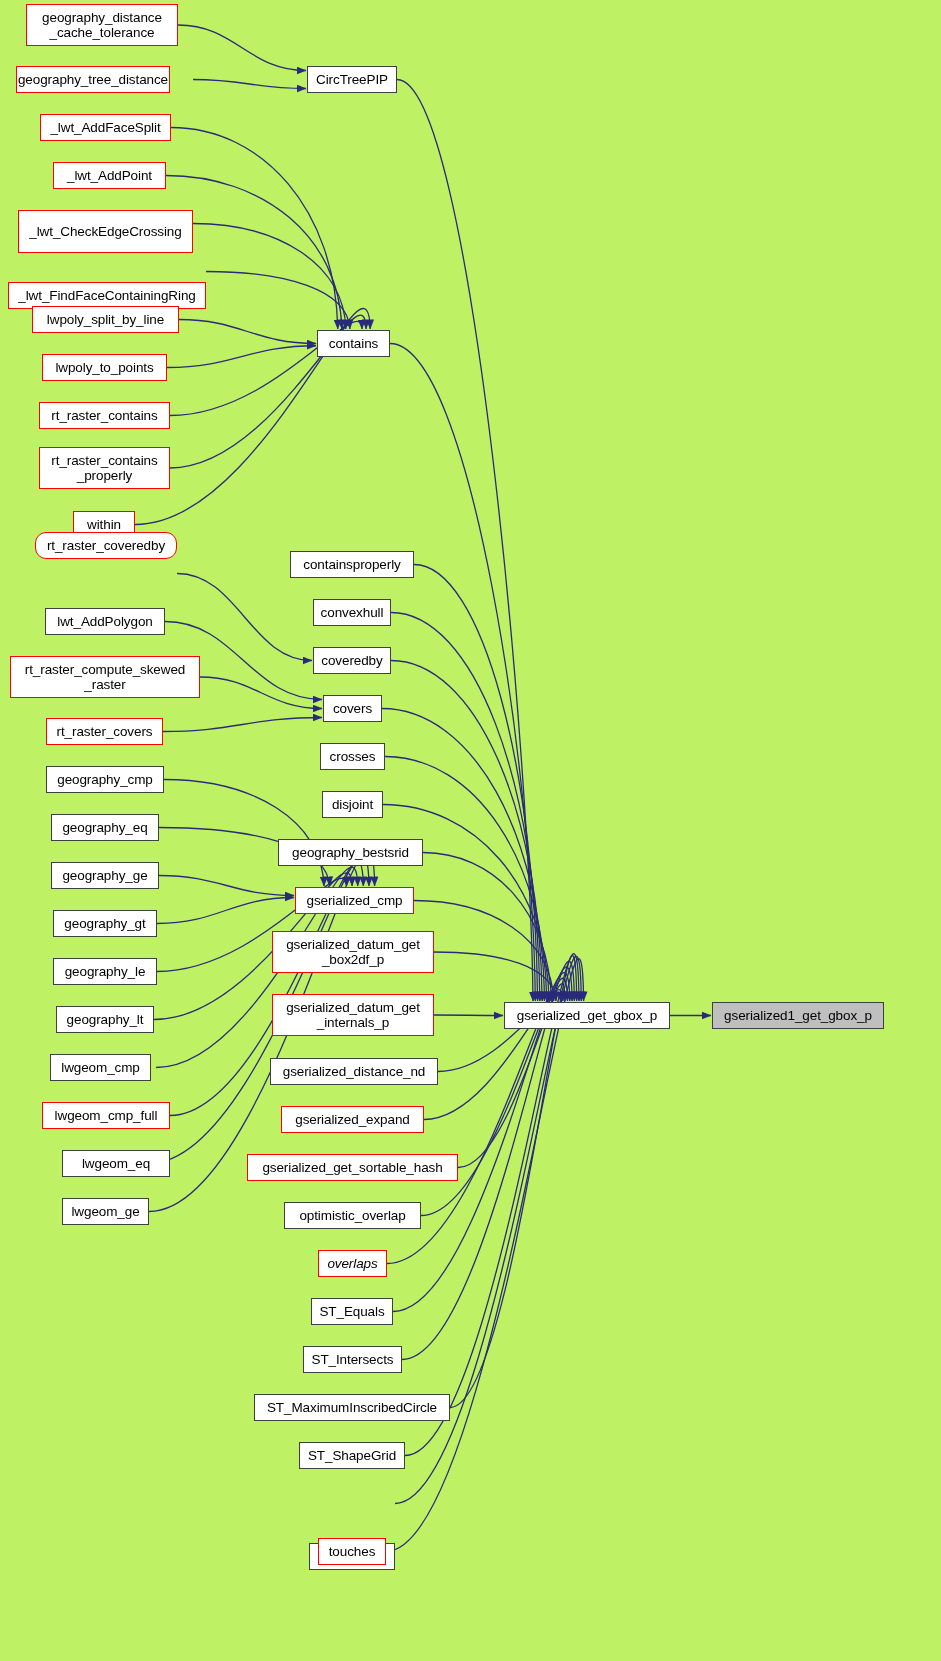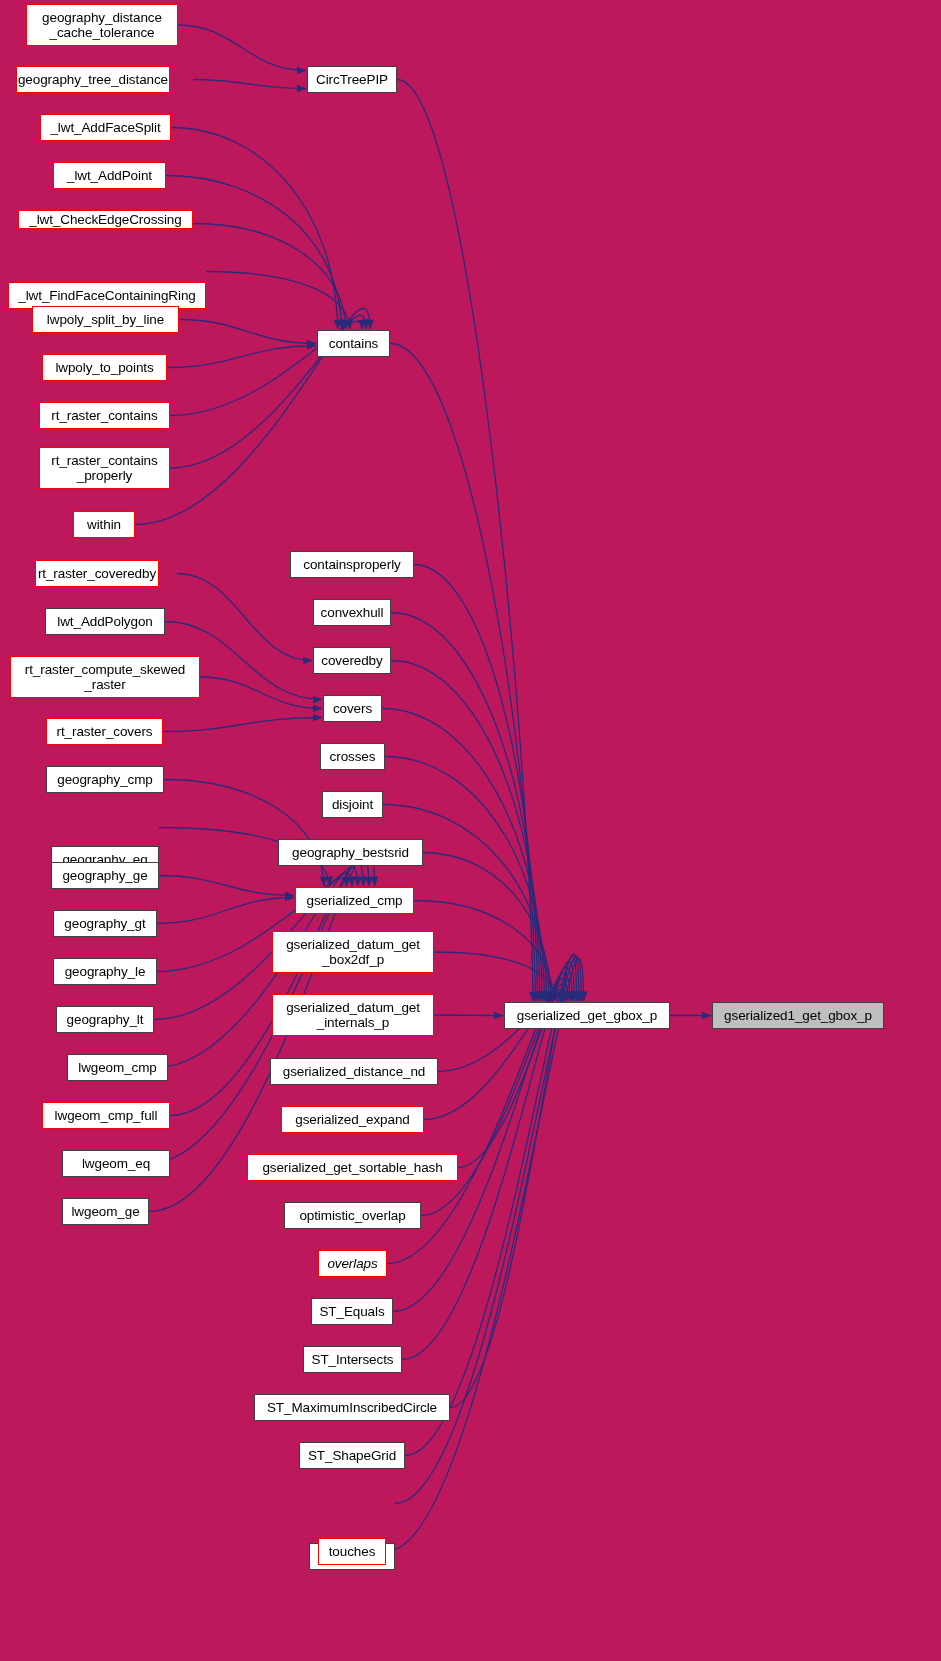--- a/index.html
+++ b/index.html
@@ -1,17 +1,17 @@
 <!DOCTYPE html>
 <html><head>
 <meta charset="utf-8">
 <style>
   html,body{margin:0;padding:0;background:#ffffff;}
   body{font-family:"Liberation Sans","DejaVu Sans",sans-serif;}
-  #graph{position:relative;width:941px;height:1661px;background:#be185d;overflow:hidden;}
+  #graph{position:relative;width:941px;height:1661px;background:#bef264;overflow:hidden;}
   #edges{position:absolute;left:0;top:0;width:941px;height:1661px;pointer-events:none;}
   .node{position:absolute;box-sizing:border-box;display:flex;align-items:center;
         justify-content:center;text-align:center;background:#ffffff;
         border:1px solid #000000;font-size:13.5px;line-height:15px;color:#000000;
         white-space:pre;letter-spacing:-0.1px;}
   .node.red{border-color:#ff0000;}
   .node.black{border-color:#404040;}
   .node.target{background:#bfbfbf;border-color:#404040;}
 </style>
 </head>
@@ -76,41 +76,41 @@
         <path d="M670,1015.5 C688.45,1015.5 692.55,1015.5 711,1015.5" marker-end="url(#ah)"></path>
       </g>
   </svg>
   <div id="nodes">
       <div class="node red" style="left: 26px; top: 4px; width: 152px; height: 42px;">geography_distance
 _cache_tolerance</div>
       <div class="node red" style="left: 16px; top: 66px; width: 154px; height: 27px;">geography_tree_distance</div>
       <div class="node black" style="left: 307px; top: 66px; width: 90px; height: 27px;">CircTreePIP</div>
       <div class="node red" style="left: 40px; top: 114px; width: 131px; height: 27px;">_lwt_AddFaceSplit</div>
       <div class="node red" style="left: 53px; top: 162px; width: 113px; height: 27px;">_lwt_AddPoint</div>
-      <div class="node red" style="left: 18px; top: 210px; width: 175px; height: 19px;">_lwt_CheckEdgeCrossing</div>
+      <div class="node red" style="left: 18px; top: 210px; width: 175px; height: 43px;">_lwt_CheckEdgeCrossing</div>
       <div class="node red" style="left: 8px; top: 258px; width: 198px; height: 27px; margin-top: 24px;">_lwt_FindFaceContainingRing</div>
       <div class="node red" style="left: 32px; top: 306px; width: 147px; height: 27px;">lwpoly_split_by_line</div>
       <div class="node red" style="left: 42px; top: 354px; width: 125px; height: 27px;">lwpoly_to_points</div>
       <div class="node red" style="left: 39px; top: 402px; width: 131px; height: 27px;">rt_raster_contains</div>
       <div class="node red" style="left: 39px; top: 447px; width: 131px; height: 42px;">rt_raster_contains
 _properly</div>
       <div class="node red" style="left: 73px; top: 511px; width: 62px; height: 27px;">within</div>
       <div class="node black" style="left: 317px; top: 330px; width: 73px; height: 27px;">contains</div>
-      <div class="node red" style="left: 35px; top: 560px; width: 124px; height: 27px;">rt_raster_coveredby</div>
+      <div class="node red" style="left: 35px; top: 532px; width: 142px; height: 27px; border-radius: 11px;">rt_raster_coveredby</div>
       <div class="node black" style="left: 45px; top: 608px; width: 120px; height: 27px;">lwt_AddPolygon</div>
       <div class="node red" style="left: 10px; top: 656px; width: 190px; height: 42px;">rt_raster_compute_skewed
 _raster</div>
       <div class="node red" style="left: 46px; top: 718px; width: 117px; height: 27px;">rt_raster_covers</div>
       <div class="node black" style="left: 46px; top: 766px; width: 118px; height: 27px;">geography_cmp</div>
-      <div class="node black" style="left: 51px; top: 814px; width: 108px; height: 27px; margin-top: 32px;">geography_eq</div>
+      <div class="node black" style="left: 51px; top: 814px; width: 108px; height: 27px;">geography_eq</div>
       <div class="node black" style="left: 51px; top: 862px; width: 108px; height: 27px;">geography_ge</div>
       <div class="node black" style="left: 53px; top: 910px; width: 104px; height: 27px;">geography_gt</div>
       <div class="node black" style="left: 53px; top: 958px; width: 104px; height: 27px;">geography_le</div>
       <div class="node black" style="left: 56px; top: 1006px; width: 98px; height: 27px;">geography_lt</div>
-      <div class="node black" style="left: 67px; top: 1054px; width: 101px; height: 27px;">lwgeom_cmp</div>
+      <div class="node black" style="left: 50px; top: 1054px; width: 101px; height: 27px;">lwgeom_cmp</div>
       <div class="node red" style="left: 42px; top: 1102px; width: 128px; height: 27px;">lwgeom_cmp_full</div>
       <div class="node black" style="left: 62px; top: 1150px; width: 108px; height: 27px;">lwgeom_eq</div>
       <div class="node black" style="left: 62px; top: 1198px; width: 87px; height: 27px;">lwgeom_ge</div>
       <div class="node black" style="left: 290px; top: 551px; width: 124px; height: 27px;">containsproperly</div>
       <div class="node black" style="left: 313px; top: 599px; width: 78px; height: 27px;">convexhull</div>
       <div class="node black" style="left: 313px; top: 647px; width: 78px; height: 27px;">coveredby</div>
       <div class="node black" style="left: 323px; top: 695px; width: 59px; height: 27px;">covers</div>
       <div class="node black" style="left: 320px; top: 743px; width: 65px; height: 27px;">crosses</div>
       <div class="node black" style="left: 322px; top: 791px; width: 61px; height: 27px;">disjoint</div>
       <div class="node black" style="left: 278px; top: 839px; width: 145px; height: 27px;">geography_bestsrid</div>

